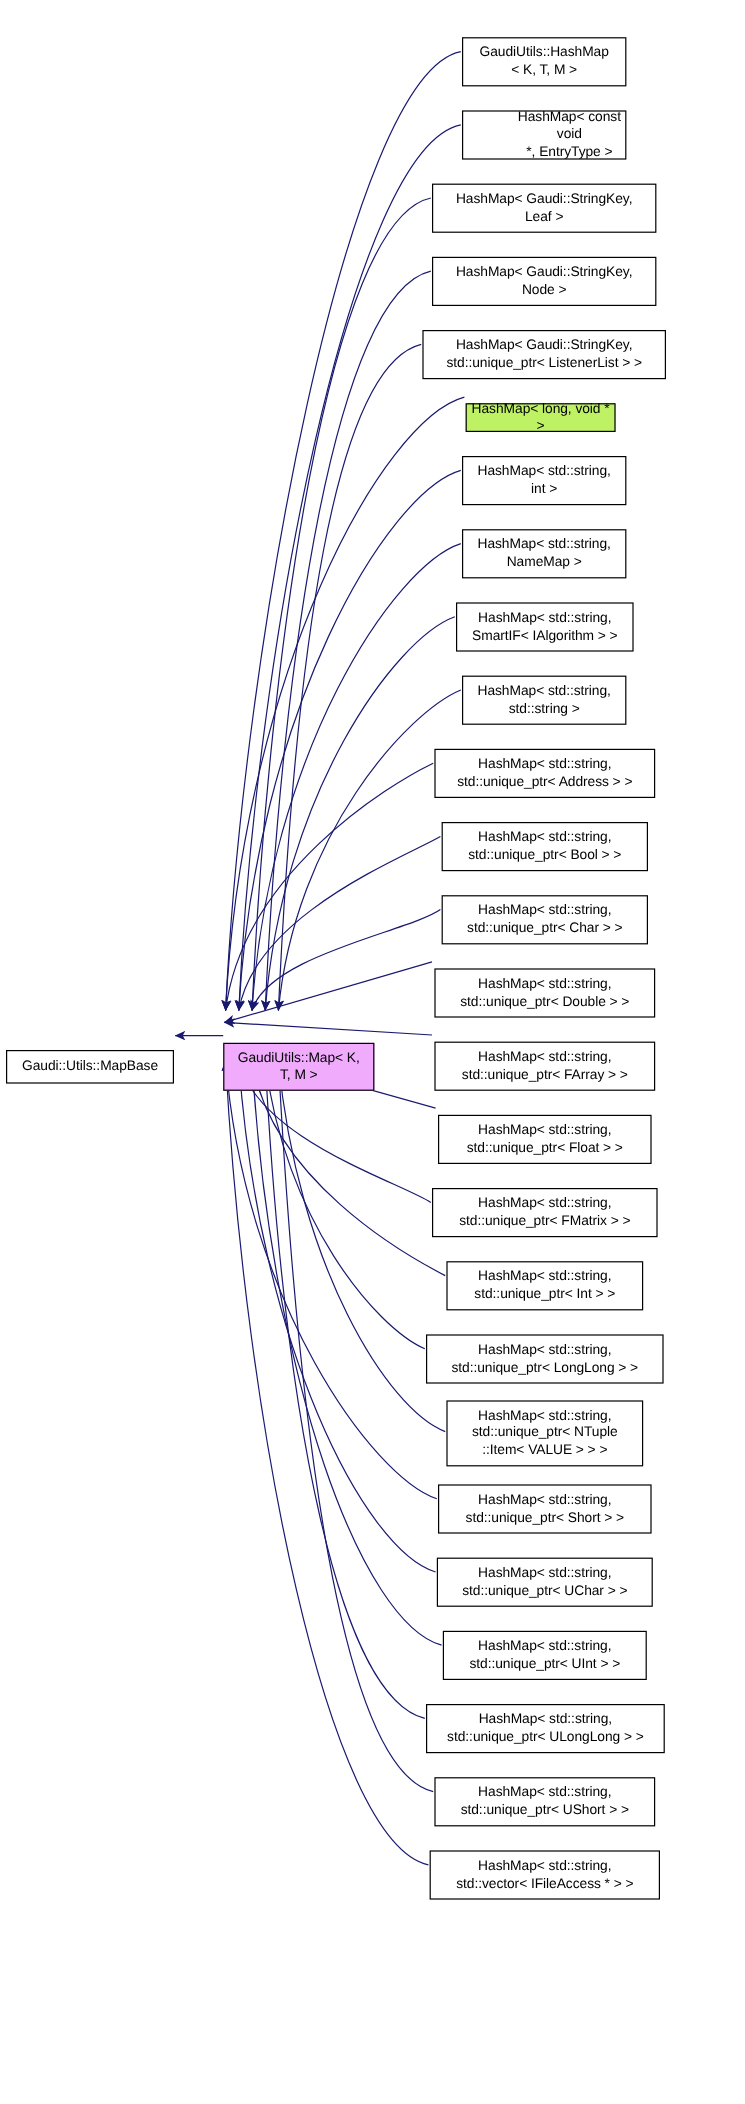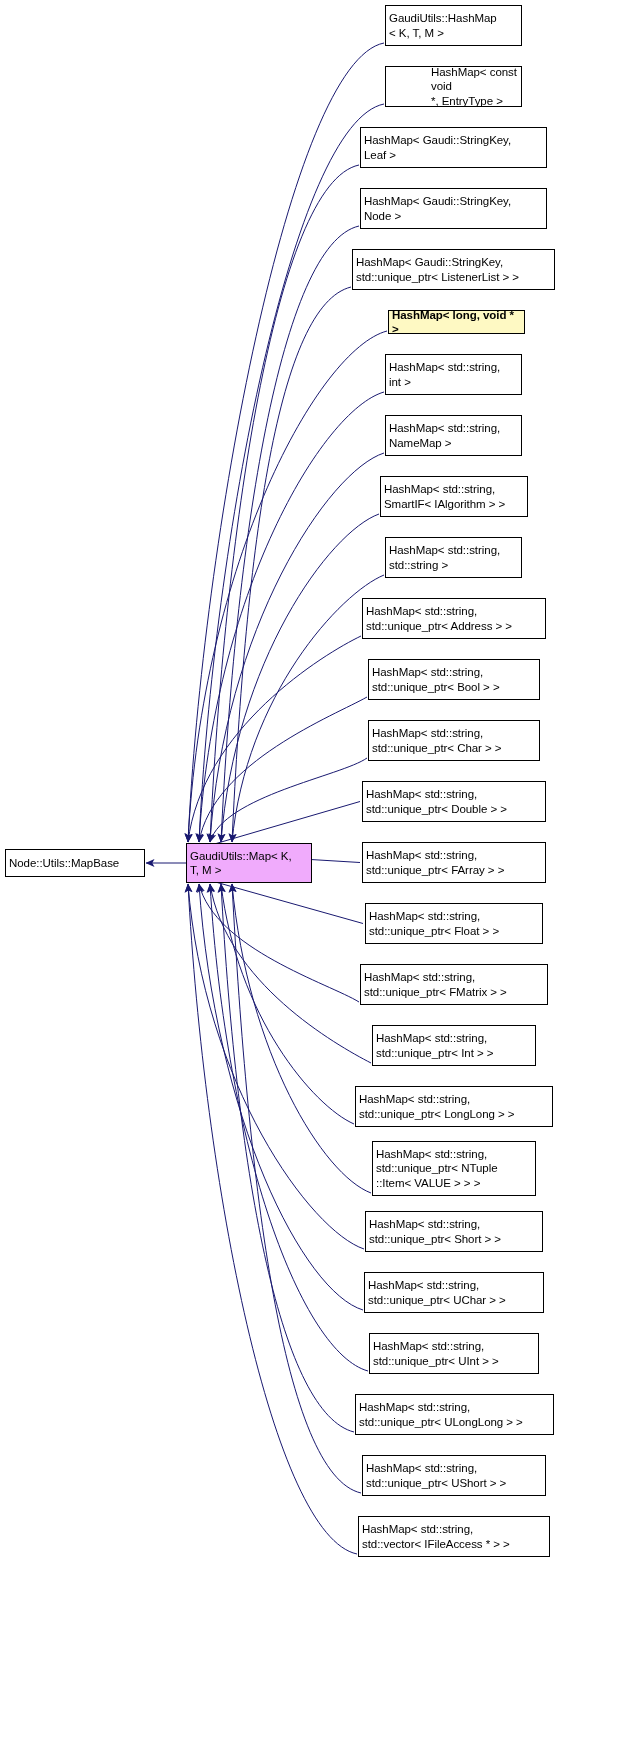--- a/index.html
+++ b/index.html
@@ -13,25 +13,27 @@
 
   .node{
     position:absolute;
     box-sizing:border-box;
     border:1px solid #000000;
     background:#ffffff;
     color:#000000;
     display:flex;
     align-items:center;
     justify-content:center;
+    text-align:center;
     font-size:11.5px;
     line-height:14.2px;
     letter-spacing:-0.05px;
     white-space:pre-line;
     padding:0 3px;
+    margin-top:26px;
   }
   .node.highlight{
     background:#bfbfbf;
     border:1px solid #000000;
   }
   .node .lbl{display:block;width:100%;}
 </style>
 </head>
 <body style="background: rgb(255, 255, 255);">
 
@@ -63,34 +65,34 @@
       <path d="M371,1063 C336.1,1045 226,982.45 210,884" fill="none" stroke="#191970" stroke-width="1" marker-end="url(#ah)"></path>
       <path d="M354,1124 C313,1106 237,1016 221,884" fill="none" stroke="#191970" stroke-width="1" marker-end="url(#ah)"></path>
       <path d="M371,1193 C323.1,1175 248,1053.95 232,884" fill="none" stroke="#191970" stroke-width="1" marker-end="url(#ah)"></path>
       <path d="M364,1249 C310.5,1231 204,1084.75 188,884" fill="none" stroke="#191970" stroke-width="1" marker-end="url(#ah)"></path>
       <path d="M363,1310 C303.4,1292 215,1118.3 199,884" fill="none" stroke="#191970" stroke-width="1" marker-end="url(#ah)"></path>
       <path d="M368,1371 C302.3,1353 226,1151.85 210,884" fill="none" stroke="#191970" stroke-width="1" marker-end="url(#ah)"></path>
       <path d="M354,1432 C282.2,1414 237,1184 221,884" fill="none" stroke="#191970" stroke-width="1" marker-end="url(#ah)"></path>
       <path d="M361,1493 C283.1,1475 248,1184 232,884" fill="none" stroke="#191970" stroke-width="1" marker-end="url(#ah)"></path>
       <path d="M357,1554 C273,1536 204,1184 188,884" fill="none" stroke="#191970" stroke-width="1" marker-end="url(#ah)"></path>
     </svg>
-<div class="node" style="left: 5px; top: 849px; width: 140px; height: 28px; background: rgb(255, 255, 255); border-color: rgb(0, 0, 0); color: rgb(0, 0, 0);"><span class="lbl">Node::Utils::MapBase</span></div>
+<div class="node" style="left: 5px; top: 849px; width: 140px; height: 28px; background: rgb(255, 255, 255); border-color: rgb(0, 0, 0); color: rgb(0, 0, 0);"><span class="lbl">Gaudi::Utils::MapBase</span></div>
     <div class="node highlight" style="left: 186px; top: 843px; width: 126px; height: 40px; background: #f0abfc; border-color: rgb(0, 0, 0); color: rgb(0, 0, 0);"><span class="lbl">GaudiUtils::Map&lt; K,
 T, M &gt;</span></div>
     <div class="node" style="left: 385px; top: 5px; width: 137px; height: 41px; background: rgb(255, 255, 255); border-color: rgb(0, 0, 0); color: rgb(0, 0, 0);"><span class="lbl">GaudiUtils::HashMap
 &lt; K, T, M &gt;</span></div>
     <div class="node" style="left: 385px; top: 66px; width: 137px; height: 41px; background: rgb(255, 255, 255); border-color: rgb(0, 0, 0); color: rgb(0, 0, 0); padding-left: 45px;"><span class="lbl">HashMap&lt; const void
 *, EntryType &gt;</span></div>
     <div class="node" style="left: 360px; top: 127px; width: 187px; height: 41px; background: rgb(255, 255, 255); border-color: rgb(0, 0, 0); color: rgb(0, 0, 0);"><span class="lbl">HashMap&lt; Gaudi::StringKey,
 Leaf &gt;</span></div>
     <div class="node" style="left: 360px; top: 188px; width: 187px; height: 41px; background: rgb(255, 255, 255); border-color: rgb(0, 0, 0); color: rgb(0, 0, 0);"><span class="lbl">HashMap&lt; Gaudi::StringKey,
 Node &gt;</span></div>
     <div class="node" style="left: 352px; top: 249px; width: 203px; height: 41px; background: rgb(255, 255, 255); border-color: rgb(0, 0, 0); color: rgb(0, 0, 0);"><span class="lbl">HashMap&lt; Gaudi::StringKey,
 std::unique_ptr&lt; ListenerList &gt; &gt;</span></div>
-    <div class="node" style="left: 388px; top: 310px; width: 137px; height: 24px; background: #fef9c3; border-color: rgb(0, 0, 0); color: rgb(0, 0, 0); font-weight: bold;"><span class="lbl">HashMap&lt; long, void * &gt;</span></div>
+    <div class="node" style="left: 388px; top: 310px; width: 125px; height: 24px; background: #bef264; border-color: rgb(0, 0, 0); color: rgb(0, 0, 0);"><span class="lbl">HashMap&lt; long, void * &gt;</span></div>
     <div class="node" style="left: 385px; top: 354px; width: 137px; height: 41px; background: rgb(255, 255, 255); border-color: rgb(0, 0, 0); color: rgb(0, 0, 0);"><span class="lbl">HashMap&lt; std::string,
 int &gt;</span></div>
     <div class="node" style="left: 385px; top: 415px; width: 137px; height: 41px; background: rgb(255, 255, 255); border-color: rgb(0, 0, 0); color: rgb(0, 0, 0);"><span class="lbl">HashMap&lt; std::string,
 NameMap &gt;</span></div>
     <div class="node" style="left: 380px; top: 476px; width: 148px; height: 41px; background: rgb(255, 255, 255); border-color: rgb(0, 0, 0); color: rgb(0, 0, 0);"><span class="lbl">HashMap&lt; std::string,
 SmartIF&lt; IAlgorithm &gt; &gt;</span></div>
     <div class="node" style="left: 385px; top: 537px; width: 137px; height: 41px; background: rgb(255, 255, 255); border-color: rgb(0, 0, 0); color: rgb(0, 0, 0);"><span class="lbl">HashMap&lt; std::string,
 std::string &gt;</span></div>
     <div class="node" style="left: 362px; top: 598px; width: 184px; height: 41px; background: rgb(255, 255, 255); border-color: rgb(0, 0, 0); color: rgb(0, 0, 0);"><span class="lbl">HashMap&lt; std::string,
 std::unique_ptr&lt; Address &gt; &gt;</span></div>

